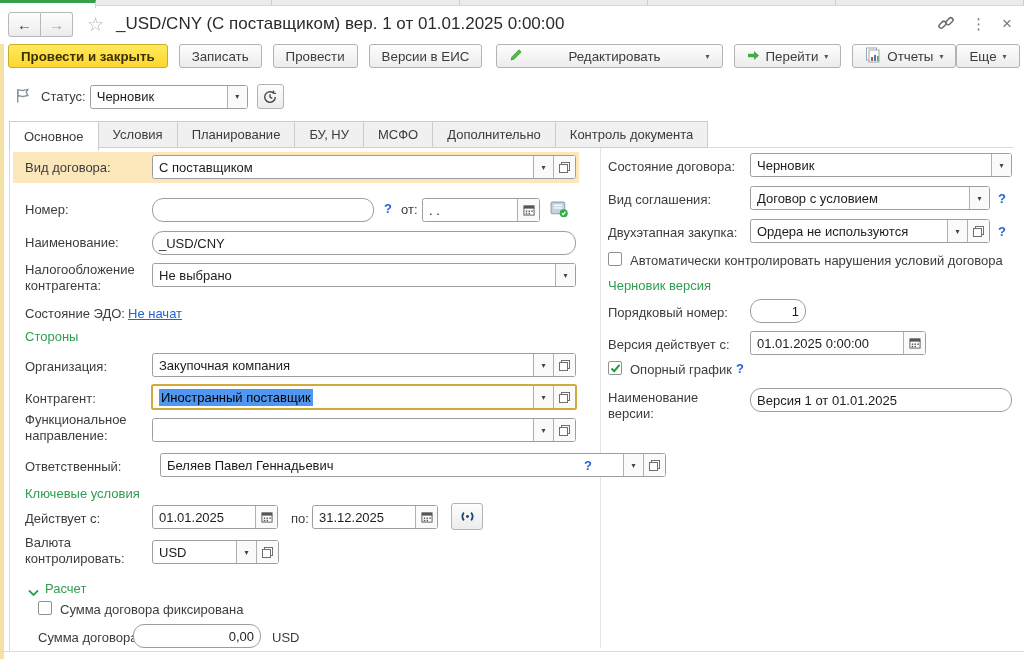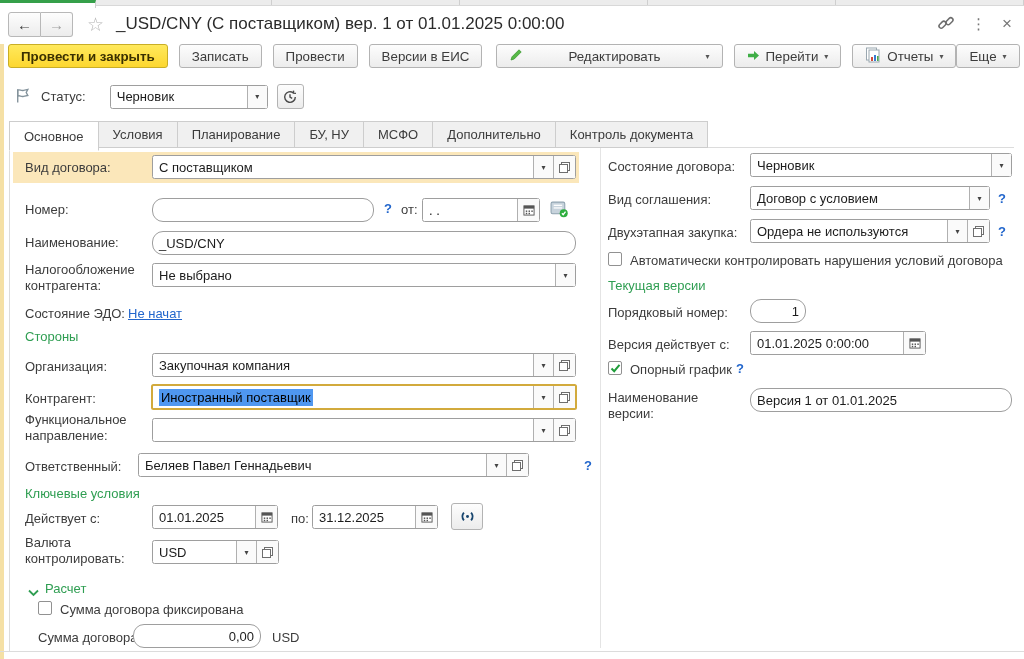--- a/index.html
+++ b/index.html
@@ -150,21 +150,21 @@
 
   <div class="leftstrip"></div>
 
   <div class="statusrow">
     <span style="margin-right:10px">
       <svg width="17" height="17" viewBox="0 0 16 16" fill="none" stroke="#84939c" stroke-width="1.3">
         <path d="M3.5 14.5 L3.5 2"></path>
         <path d="M3.5 3 C5.5 1.8 6.5 4 9 3.2 L13 2.3 L11.5 5.2 L13 8 L9 8.8 C6.5 9.6 5.5 7.4 3.5 8.6 Z"></path>
       </svg>
     </span>
-    <span style="margin-right:24px">Статус:</span>
+    <span style="margin-right:4px">Статус:</span>
     <div class="combo inline" style="width:158px">
       <span class="val">Черновик</span>
       <span class="cb">▾</span>
     </div>
     <span class="iconbtn" style="position:static;width:27px;height:25px;margin-left:9px">
       <svg width="16" height="16" viewBox="0 0 16 16" fill="none" stroke="#4a4a4a" stroke-width="1.4">
         <path d="M13.3 8 a5.3 5.3 0 1 1 -2.1-4.2"></path>
         <path d="M11.6 1.6 l-0.2 2.6 2.6 0.2"></path>
         <path d="M8 5.2 L8 8.2 L10.2 9.4"></path>
       </svg>
@@ -265,21 +265,21 @@
   <span class="lbl" style="left:25px;top:412px;width:130px">Функциональное направление:</span>
   <div class="combo" style="left:152px;top:418px;width:424px">
     <span class="val"></span>
     <span class="cb">▾</span>
     <span class="cb open">
         <span class="sq"></span>
       </span>
   </div>
 
   <span class="lbl" style="left:25px;top:459px">Ответственный:</span>
-  <div class="combo" style="left:138px;top:453px;width:391px">
+  <div class="combo" style="left:160px;top:453px;width:506px">
     <span class="val">Беляев Павел Геннадьевич</span>
     <span class="cb">▾</span>
     <span class="cb open">
         <span class="sq"></span>
       </span>
   </div>
   <span class="lbl help" style="left:584px;top:458px">?</span>
 
   <span class="greenhdr" style="left:25px;top:486px">Ключевые условия</span>
 
@@ -365,21 +365,21 @@
     <span class="cb">▾</span>
     <span class="cb open">
         <span class="sq"></span>
       </span>
   </div>
   <span class="lbl help" style="left:998px;top:224px">?</span>
 
   <span class="checkbox" style="left:608px;top:252px"></span>
   <span class="lbl" style="left:630px;top:253px">Автоматически контролировать нарушения условий договора</span>
 
-  <span class="greenhdr" style="left:608px;top:278px">Текущая версии</span>
+  <span class="greenhdr" style="left:608px;top:278px">Черновик версия</span>
 
   <span class="lbl" style="left:608px;top:305px">Порядковый номер:</span>
   <div class="field right" style="left:750px;top:299px;width:56px">
     <span>1</span>
   </div>
 
   <span class="lbl" style="left:608px;top:337px">Версия действует с:</span>
   <div class="combo" style="left:750px;top:331px;width:176px">
     <span class="val pre">01.01.2025  0:00:00</span>
     <span class="cb open">

